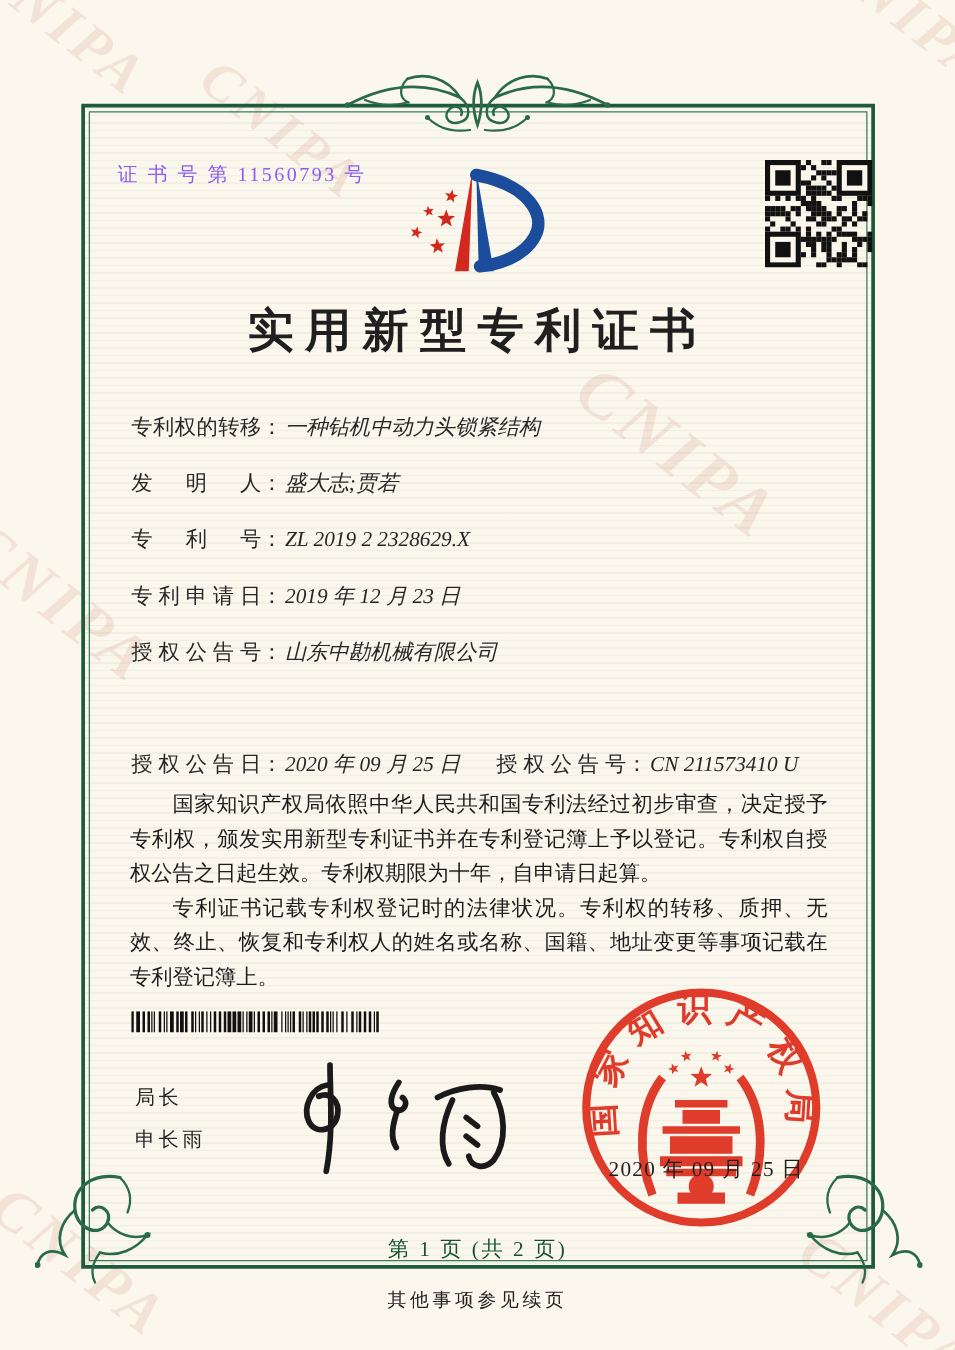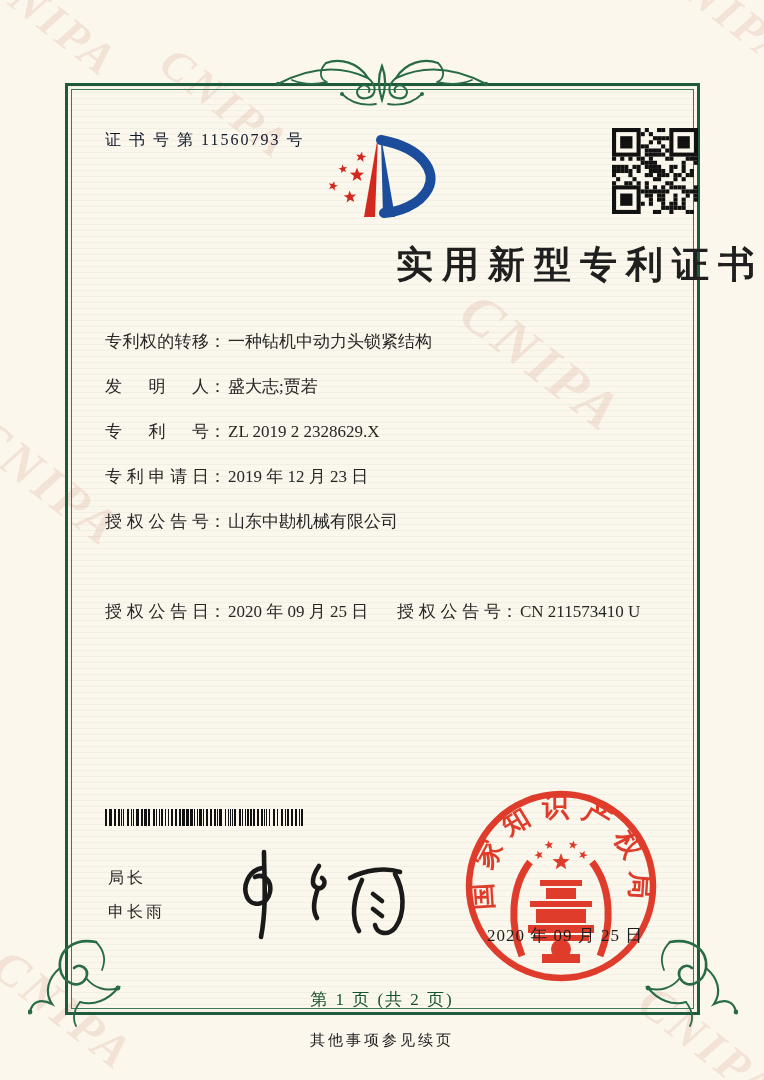--- a/index.html
+++ b/index.html
@@ -3,28 +3,28 @@
 <meta charset="utf-8">
 <style>
   html,body{margin:0;padding:0;}
   body{background:#888;font-family:"Liberation Serif","DejaVu Serif",serif;}
   .page{position:relative;width:764px;height:1080px;margin:0 auto;background:#fcf7ec;overflow:hidden;color:#262626;}
   .wm{position:absolute;font-family:"Liberation Serif","DejaVu Serif",serif;font-weight:bold;font-style:italic;
       color:rgba(199,122,108,0.17);transform:rotate(38deg);letter-spacing:4px;pointer-events:none;user-select:none;}
   .frame{position:absolute;left:65px;top:83px;width:635px;height:932px;border:3px solid #1e5b3c;box-sizing:border-box;
          background:repeating-linear-gradient(180deg, rgba(90,140,110,0.07) 0 1px, transparent 1px 6px);}
   .frame-inner{position:absolute;left:3px;top:3px;right:3px;bottom:3px;border:1px solid #3a7a55;}
-  .certno{position:absolute;left:105px;top:130px;font-size:16px;letter-spacing:2px;color:#0f172a;}
+  .certno{position:absolute;left:94px;top:130px;font-size:16px;letter-spacing:2px;color:#8b5cf6;}
   .logo{position:absolute;left:323px;top:120px;}
   .qr{position:absolute;left:612px;top:128px;}
-  .title{position:absolute;left:0;top:240px;width:100%;text-align:right;font-size:37px;font-weight:bold;
+  .title{position:absolute;left:0;top:240px;width:100%;text-align:center;font-size:37px;font-weight:bold;
          letter-spacing:9px;color:#1f1f1f;}
   .row{position:absolute;left:105px;width:560px;font-size:17px;white-space:nowrap;}
   .flabel{display:inline-block;width:104px;text-align:justify;text-align-last:justify;vertical-align:top;}
-  .fval{margin-left:2px;}
+  .fval{margin-left:2px;font-style:italic;}
   .grant2{position:absolute;left:292px;top:0;white-space:nowrap;}
   .paras{position:absolute;left:104px;top:630px;width:558px;font-size:17px;line-height:27.5px;text-align:justify;color:#1c1c1c;}
   .paras p{margin:0;text-indent:2em;}
   .barcode{position:absolute;left:105px;top:809px;width:200px;height:17px;}
   .signer{position:absolute;left:108px;top:868px;font-size:16px;letter-spacing:3px;}
   .signer div{margin-bottom:13px;}
   .signature{position:absolute;left:222px;top:842px;}
   .seal{position:absolute;left:460px;top:788px;opacity:0.93;}
   .sealdate{position:absolute;left:470px;top:924px;width:190px;font-size:17px;letter-spacing:1px;color:#1d1d1d;text-align:center;white-space:nowrap;}
   .pageinfo{position:absolute;left:0;top:988px;width:100%;text-align:center;font-size:17px;letter-spacing:2px;color:#14532d;}
@@ -262,20 +262,24 @@
   </div>
   <div class="row" style="top:600px;height:24px;">
     <span>
       <span class="flabel">授权公告日</span><span>：</span><span class="fval">2020 年 09 月 25 日</span>
     </span>
     <span class="grant2">
       <span class="flabel">授权公告号</span><span>：</span><span class="fval">CN 211573410 U</span>
     </span>
   </div>
 
+  <div class="paras">
+    <p>国家知识产权局依照中华人民共和国专利法经过初步审查，决定授予专利权，颁发实用新型专利证书并在专利登记簿上予以登记。专利权自授权公告之日起生效。专利权期限为十年，自申请日起算。</p>
+    <p>专利证书记载专利权登记时的法律状况。专利权的转移、质押、无效、终止、恢复和专利权人的姓名或名称、国籍、地址变更等事项记载在专利登记簿上。</p>
+  </div>
 
   <svg class="barcode" viewBox="0 0 200 17" preserveAspectRatio="none" id="barcodesvg">
       <rect x="0" y="0" width="2" height="17" fill="#111"></rect>
       <rect x="4" y="0" width="3" height="17" fill="#111"></rect>
       <rect x="9" y="0" width="2" height="17" fill="#111"></rect>
       <rect x="13" y="0" width="2" height="17" fill="#111"></rect>
       <rect x="16" y="0" width="1" height="17" fill="#111"></rect>
       <rect x="18" y="0" width="1" height="17" fill="#111"></rect>
       <rect x="22" y="0" width="2" height="17" fill="#111"></rect>
       <rect x="26" y="0" width="1" height="17" fill="#111"></rect>

